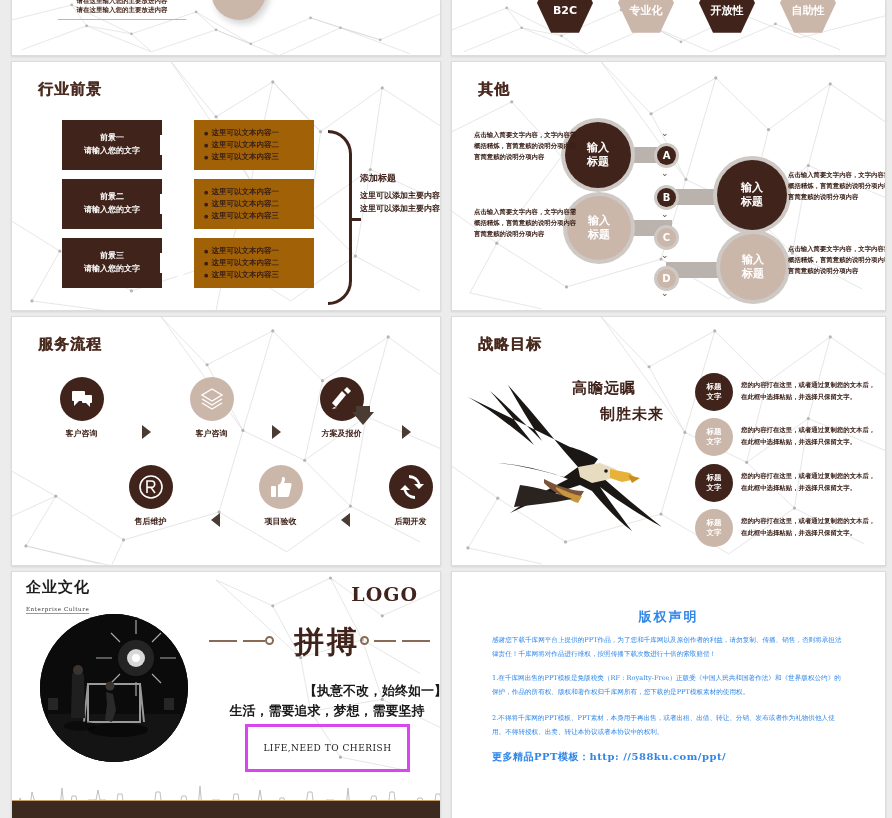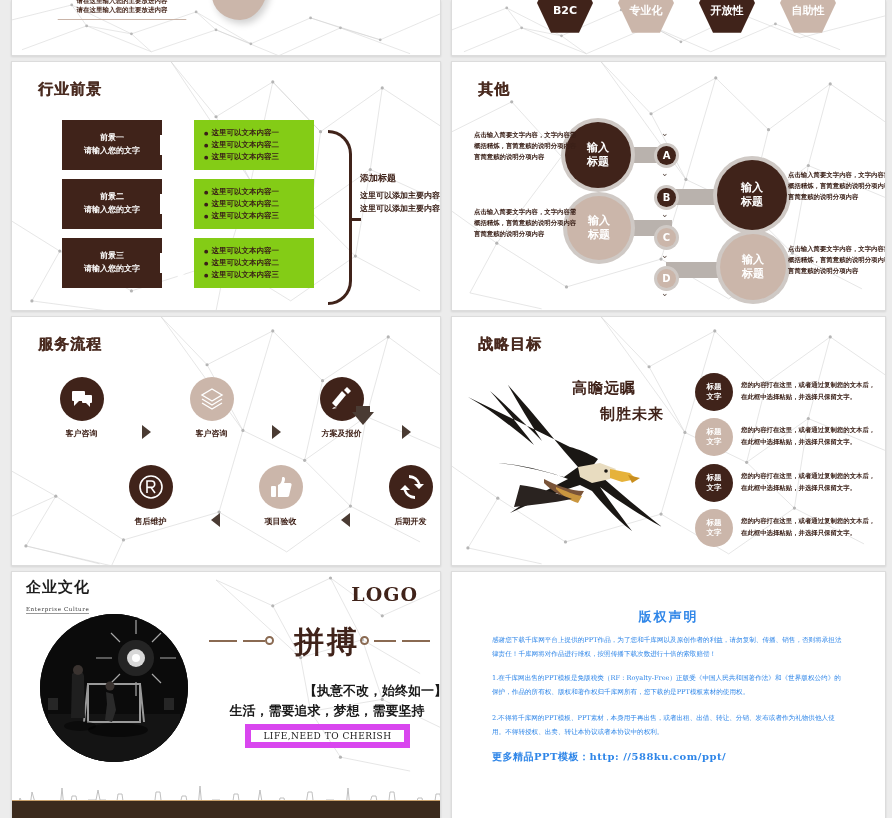--- a/index.html
+++ b/index.html
@@ -57,21 +57,21 @@
   .prow{ display:flex; align-items:stretch; height:50px; }
   .pleft{ width:100px; background:#40231a; color:#fff; display:flex; flex-direction:column;
           align-items:center; justify-content:center; font-size:8px; font-weight:bold; line-height:1.6;
           font-family:"DejaVu Sans",sans-serif;}
   .parrow{ width:32px; position:relative; }
   .parrow::after{
     content:""; position:absolute; left:-2px; top:7px; width:34px; height:36px;
     background:#fff;
     clip-path:polygon(0 22%,52% 22%,52% 0,100% 50%,52% 100%,52% 78%,0 78%);
   }
-  .pright{ width:120px; background:#84cc16; display:flex; flex-direction:column;
+  .pright{ width:120px; background:#a16207; display:flex; flex-direction:column;
            justify-content:center; padding-left:10px; gap:2px; }
   .pright span{ font-size:7.5px; color:#3a2018; font-weight:bold;
                 font-family:"DejaVu Sans",sans-serif;}
   .pright span::before{ content:"●"; font-size:5px; margin-right:3px; vertical-align:middle; }
   .brace{ position:absolute; left:316px; top:68px; width:24px; height:175px;
           border:3px solid #40231a; border-left:none; border-radius:0 40px 40px 0; }
   .brace::after{ content:""; position:absolute; right:-12px; top:50%; width:12px; height:3px;
                  background:#40231a; }
   .addbox{ position:absolute; left:348px; top:110px; width:82px; }
   .addbox .ah{ font-size:9px; font-weight:bold; color:#40231a; margin-bottom:4px;
@@ -138,21 +138,21 @@
   .pinlabel .big{ font-size:30px; font-weight:bold; color:#40231a; letter-spacing:3px;
                   font-family:"DejaVu Sans",sans-serif; }
   .deco{ position:absolute; top:64px; height:0; }
   .deco .bar{ height:2px; background:#8a6a52; }
   .deco .ring{ width:9px;height:9px;border:2px solid #8a6a52;border-radius:50%;}
   .mot1{ position:absolute; left:200px; top:110px; width:235px; text-align:right;
          font-size:13px; font-weight:bold; color:#1a1a1a; font-family:"DejaVu Sans",sans-serif;}
   .mot2{ position:absolute; left:190px; top:130px; width:250px; text-align:center;
          font-size:13px; font-weight:bold; color:#1a1a1a; font-family:"DejaVu Sans",sans-serif;}
   .mot3{ position:absolute; left:233px; top:152px; width:165px; text-align:center;
-         font-size:9px; color:#1a1a1a; border:6px solid #d946ef; padding:1px 0;
+         font-size:9px; color:#1a1a1a; border:3px solid #d946ef; padding:16px 0;
          font-family:"DejaVu Serif",serif; letter-spacing:.5px;}
   .citybar{ position:absolute; left:0;right:0;bottom:0;height:36px;}
   .ground{ position:absolute;left:0;right:0;bottom:0;height:18px;background:#3b2a1d;
            border-top:1px solid #c9a06a;}
 
   
   .cp-title{ position:absolute; left:0; right:0; top:36px; text-align:center;
              font-size:13px; font-weight:bold; color:#2f86e8;
              font-family:"DejaVu Serif",serif; letter-spacing:2px;}
   .cp-p{ position:absolute; color:#2f86e8; font-size:6.6px; line-height:2.1;

